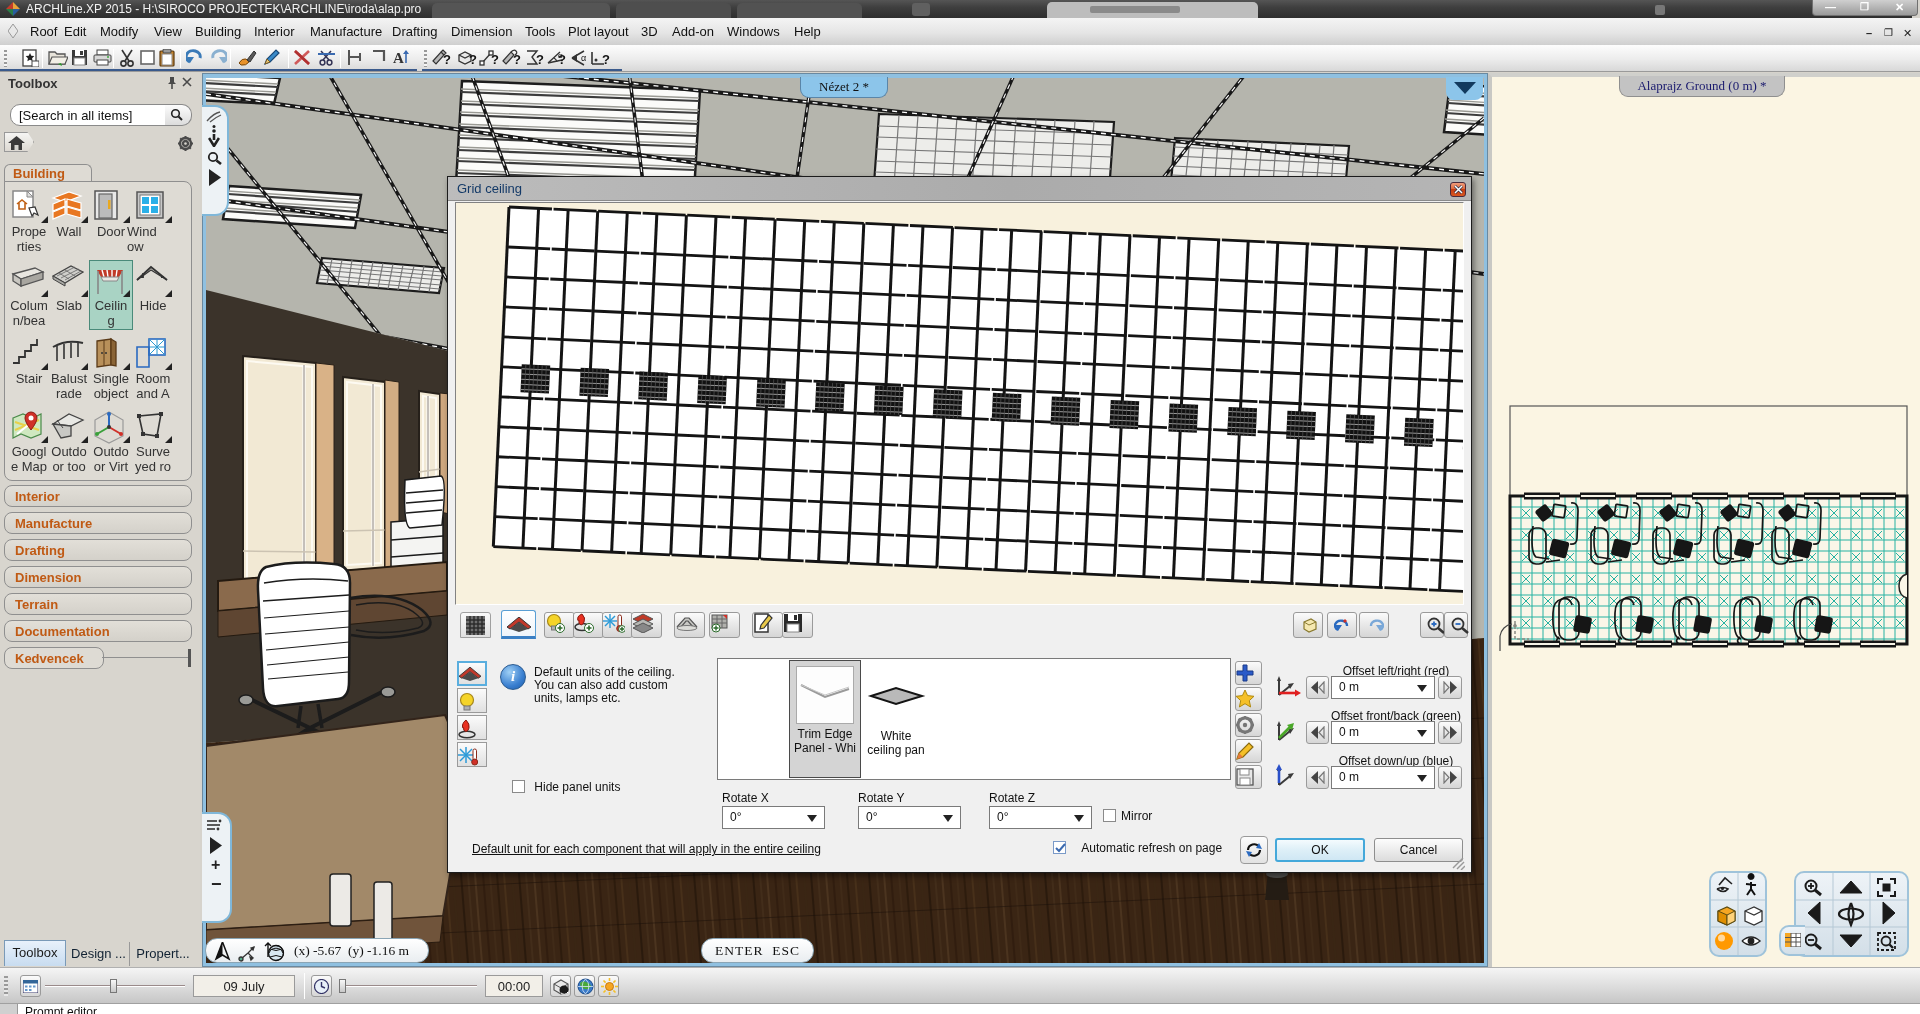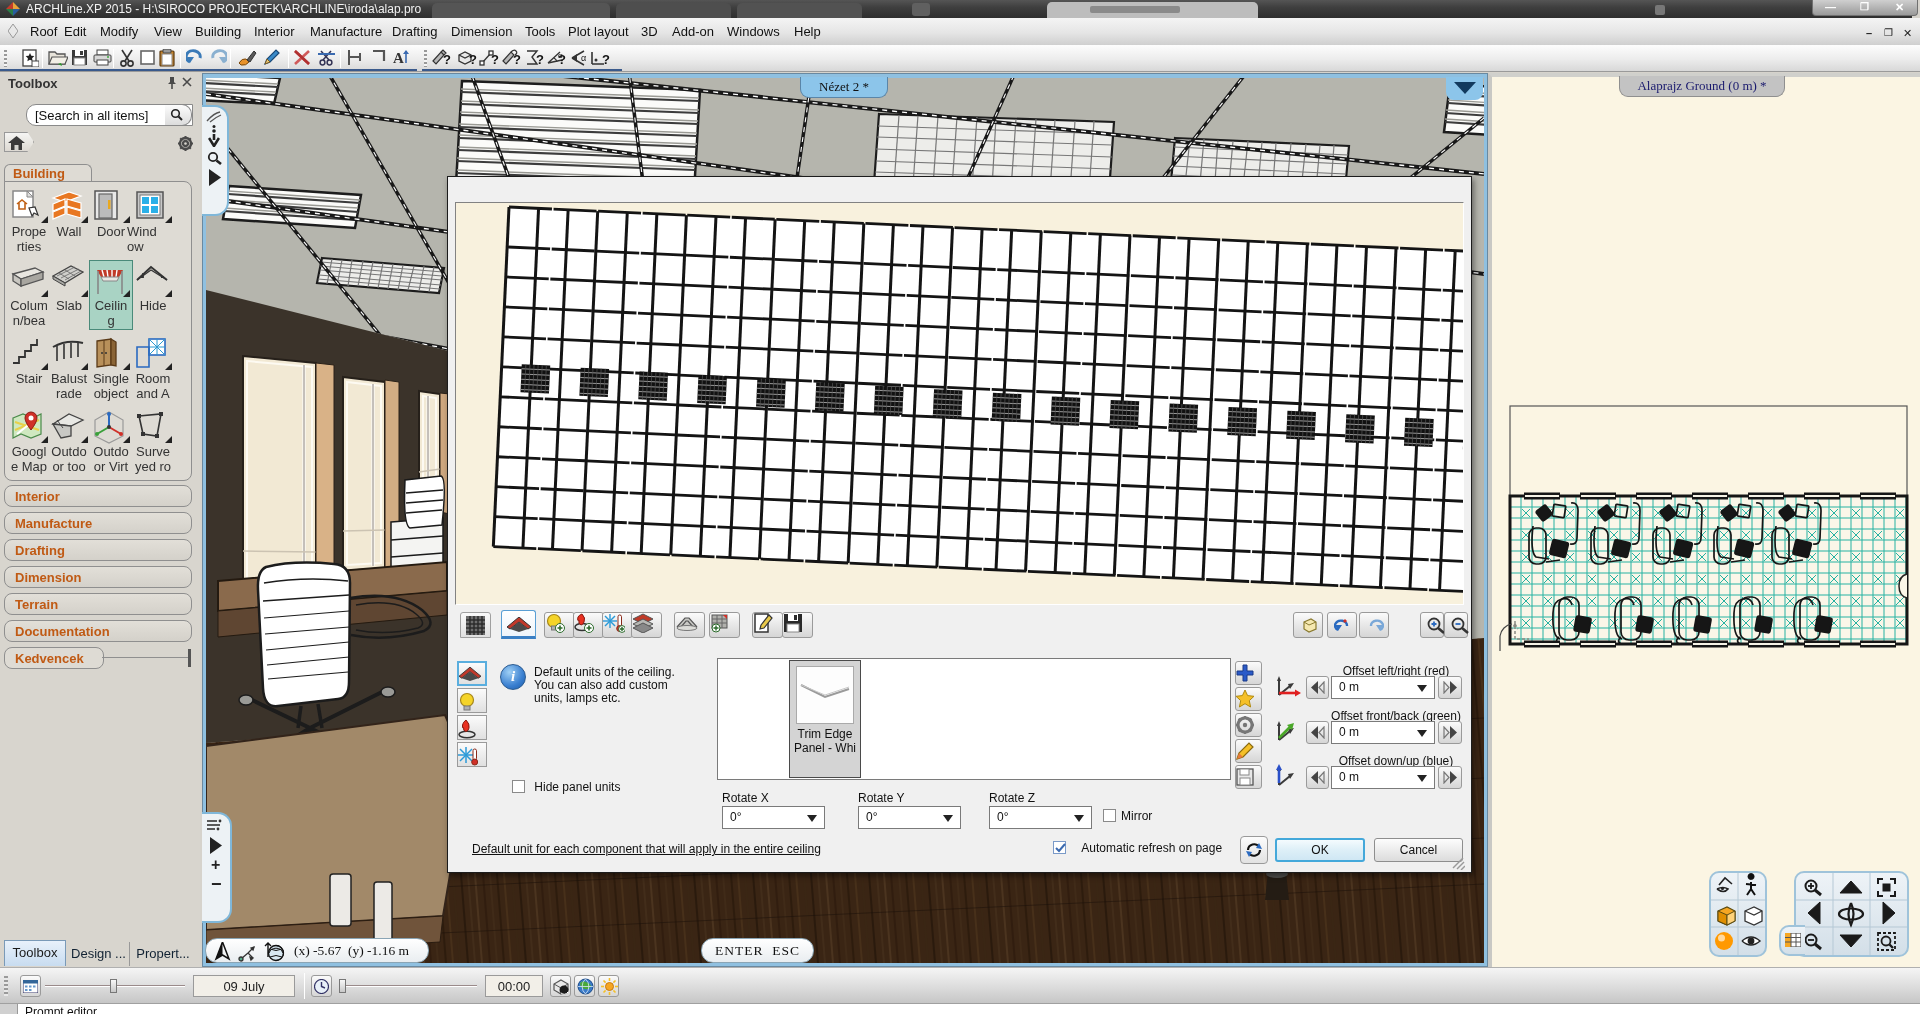--- a/index.html
+++ b/index.html
@@ -257,21 +257,21 @@
 <div class="abs" id="toolbox" style="left:0;top:72px;width:200px;height:896px;background:#d8d5ce;">
   <div class="abs" style="left:8px;top:4px;font-size:13px;font-weight:bold;color:#333;">Toolbox</div>
   <svg class="abs" style="left:166px;top:4px" width="12" height="13" viewBox="0 0 12 13">
       <path d="M4,1 L8,1 L8,6 L10,8 L2,8 L4,6 Z" fill="#4a4a4a"></path>
       <line x1="6" y1="8" x2="6" y2="13" stroke="#4a4a4a" stroke-width="1.6"></line>
     </svg>
   <svg class="abs" style="left:182px;top:5px" width="10" height="10" viewBox="0 0 10 10">
       <path d="M1,1 L9,9 M9,1 L1,9" stroke="#4a4a4a" stroke-width="1.6"></path>
     </svg>
 
-  <div class="abs" style="left:26px;top:32px;width:167px;height:22px;background:#fff;border:1px solid #8a8a8a;border-radius:10px 0 0 10px;font-size:13px;color:#111;padding:3px 0 0 8px;">[Search in all items]</div>
+  <div class="abs" style="left:10px;top:32px;width:167px;height:22px;background:#fff;border:1px solid #8a8a8a;border-radius:10px 0 0 10px;font-size:13px;color:#111;padding:3px 0 0 8px;">[Search in all items]</div>
   <div class="abs" style="left:165px;top:32px;width:27px;height:22px;background:linear-gradient(#fcfcfc,#dcdcdc);border:1px solid #8a8a8a;border-left:none;border-radius:0 10px 10px 0;">
     <svg width="14" height="14" viewBox="0 0 14 14" style="margin:3px 0 0 5px">
         <circle cx="5.5" cy="5.5" r="3.8" fill="none" stroke="#222" stroke-width="1.6"></circle>
         <line x1="8.5" y1="8.5" x2="12" y2="12" stroke="#222" stroke-width="2"></line>
       </svg>
   </div>
 
   <div class="abs" style="left:4px;top:60px;width:30px;height:20px;background:linear-gradient(#f5f5f3,#ddd9d2);border:1px solid #999;clip-path:polygon(0 0,78% 0,100% 50%,78% 100%,0 100%);">
     <svg width="17" height="14" viewBox="0 0 17 14" style="margin:3px 0 0 3px">
         <path d="M8.5,0 L17,7 L14,7 L14,14 L3,14 L3,7 L0,7 Z" fill="#3a3a3a"></path>
@@ -1261,20 +1261,29 @@
       <rect x="0" y="0" width="6" height="14" fill="#f5a623"></rect>
       <line x1="6" y1="0" x2="6" y2="14" stroke="#555"></line>
       <line x1="0" y1="4.5" x2="16" y2="4.5" stroke="#555"></line>
       <line x1="0" y1="9" x2="16" y2="9" stroke="#555"></line>
       <line x1="11" y1="0" x2="11" y2="14" stroke="#555"></line>
     </svg>
 </div>
 
 <div class="abs" id="dialog" style="left:447px;top:176px;width:1025px;height:697px;background:#f0f0f0;border:1px solid #1c1c1c;box-shadow:2px 3px 6px rgba(0,0,0,.45);font-size:12px;color:#111;">
 
+  <div class="abs" style="left:0;top:0;width:1023px;height:24px;background:linear-gradient(90deg,#bcbcbc,#ababab 55%,#b5b5b5);border-bottom:1px solid #8a8a8a;">
+    <span style="position:absolute;left:9px;top:4px;font-size:13px;color:#143a68;">Grid ceiling</span>
+    <div style="position:absolute;left:1002px;top:5px;width:16px;height:15px;background:linear-gradient(#f09c7c 0%,#e06a3c 45%,#c43e14 50%,#d9561f 100%);border:1px solid #4a2a3a;border-radius:3px;">
+      <svg width="9" height="9" viewBox="0 0 9 9" style="margin:2px 0 0 2.5px">
+          <path d="M1,1 L8,8 M8,1 L1,8" stroke="#1c2a4a" stroke-width="2.8"></path>
+          <path d="M1,1 L8,8 M8,1 L1,8" stroke="#fff" stroke-width="1.5"></path>
+        </svg>
+    </div>
+  </div>
 
   <div class="abs" style="left:7px;top:25px;width:1009px;height:403px;border:1px solid #828282;border-right-color:#fff;border-bottom-color:#fff;background:#f8f1dd;overflow:hidden;">
     <svg width="1007" height="401" viewBox="0 0 1007 401">
 <rect x="0" y="0" width="1007" height="401" fill="#f8f1dd"></rect>
 <g transform="translate(53,4) rotate(2.64)">
 <rect x="0" y="0" width="1006" height="340" fill="#fff"></rect>
 <line x1="0.0" y1="0" x2="0.0" y2="340.0" stroke="#141414" stroke-width="3"></line>
 <line x1="29.6" y1="0" x2="29.6" y2="340.0" stroke="#141414" stroke-width="3"></line>
 <line x1="59.2" y1="0" x2="59.2" y2="340.0" stroke="#141414" stroke-width="3"></line>
 <line x1="88.8" y1="0" x2="88.8" y2="340.0" stroke="#141414" stroke-width="3"></line>
@@ -1738,20 +1747,26 @@
   <div class="abs" style="left:269px;top:481px;width:514px;height:122px;background:#fff;border:1px solid #7a7a7a;">
     <div class="abs" style="left:71px;top:1px;width:72px;height:118px;text-align:center;background:#d4d4d4;border:1px solid #4a4a4a;">
       <div style="width:58px;height:58px;background:#fdfdfd;border:1px solid #aaa;margin:5px auto 0;position:relative;">
         <svg width="56" height="56" viewBox="0 0 56 56">
             <path d="M4,18 L28,30 L52,22" stroke="#9a9a9a" fill="none" stroke-width="2"></path>
             <path d="M4,18 L28,28 L52,20" stroke="#c8c8c8" fill="none" stroke-width="1"></path>
           </svg>
       </div>
       <div style="margin-top:3px;line-height:14px;">Trim Edge<br>Panel - Whi</div>
     </div>
+    <div class="abs" style="left:144px;top:2px;width:68px;height:116px;text-align:center;">
+      <svg width="62" height="58" viewBox="0 0 62 58" style="margin:6px auto 0">
+          <polygon points="6,29 31,21 57,29 31,37" fill="#b9b9b9" stroke="#141414" stroke-width="2"></polygon>
+        </svg>
+      <div style="margin-top:4px;line-height:14px;">White<br>ceiling pan</div>
+    </div>
   </div>
 
   <div class="abs" style="left:787px;top:484px;width:30px;height:140px;">
       <div class="abs btnface" style="left:0;top:0px;width:27px;height:24px;text-align:center;padding-top:2px;">
         <svg width="18" height="18" viewBox="0 0 18 18">
           <path d="M7,1 h4 v6 h6 v4 h-6 v6 h-4 v-6 h-6 v-4 h6 z" fill="#2a5ac8" stroke="#1a3a88" stroke-width="1"></path>
         </svg>
       </div>
       <div class="abs btnface" style="left:0;top:26px;width:27px;height:24px;text-align:center;padding-top:2px;">
         <svg width="18" height="18" viewBox="0 0 18 18">

